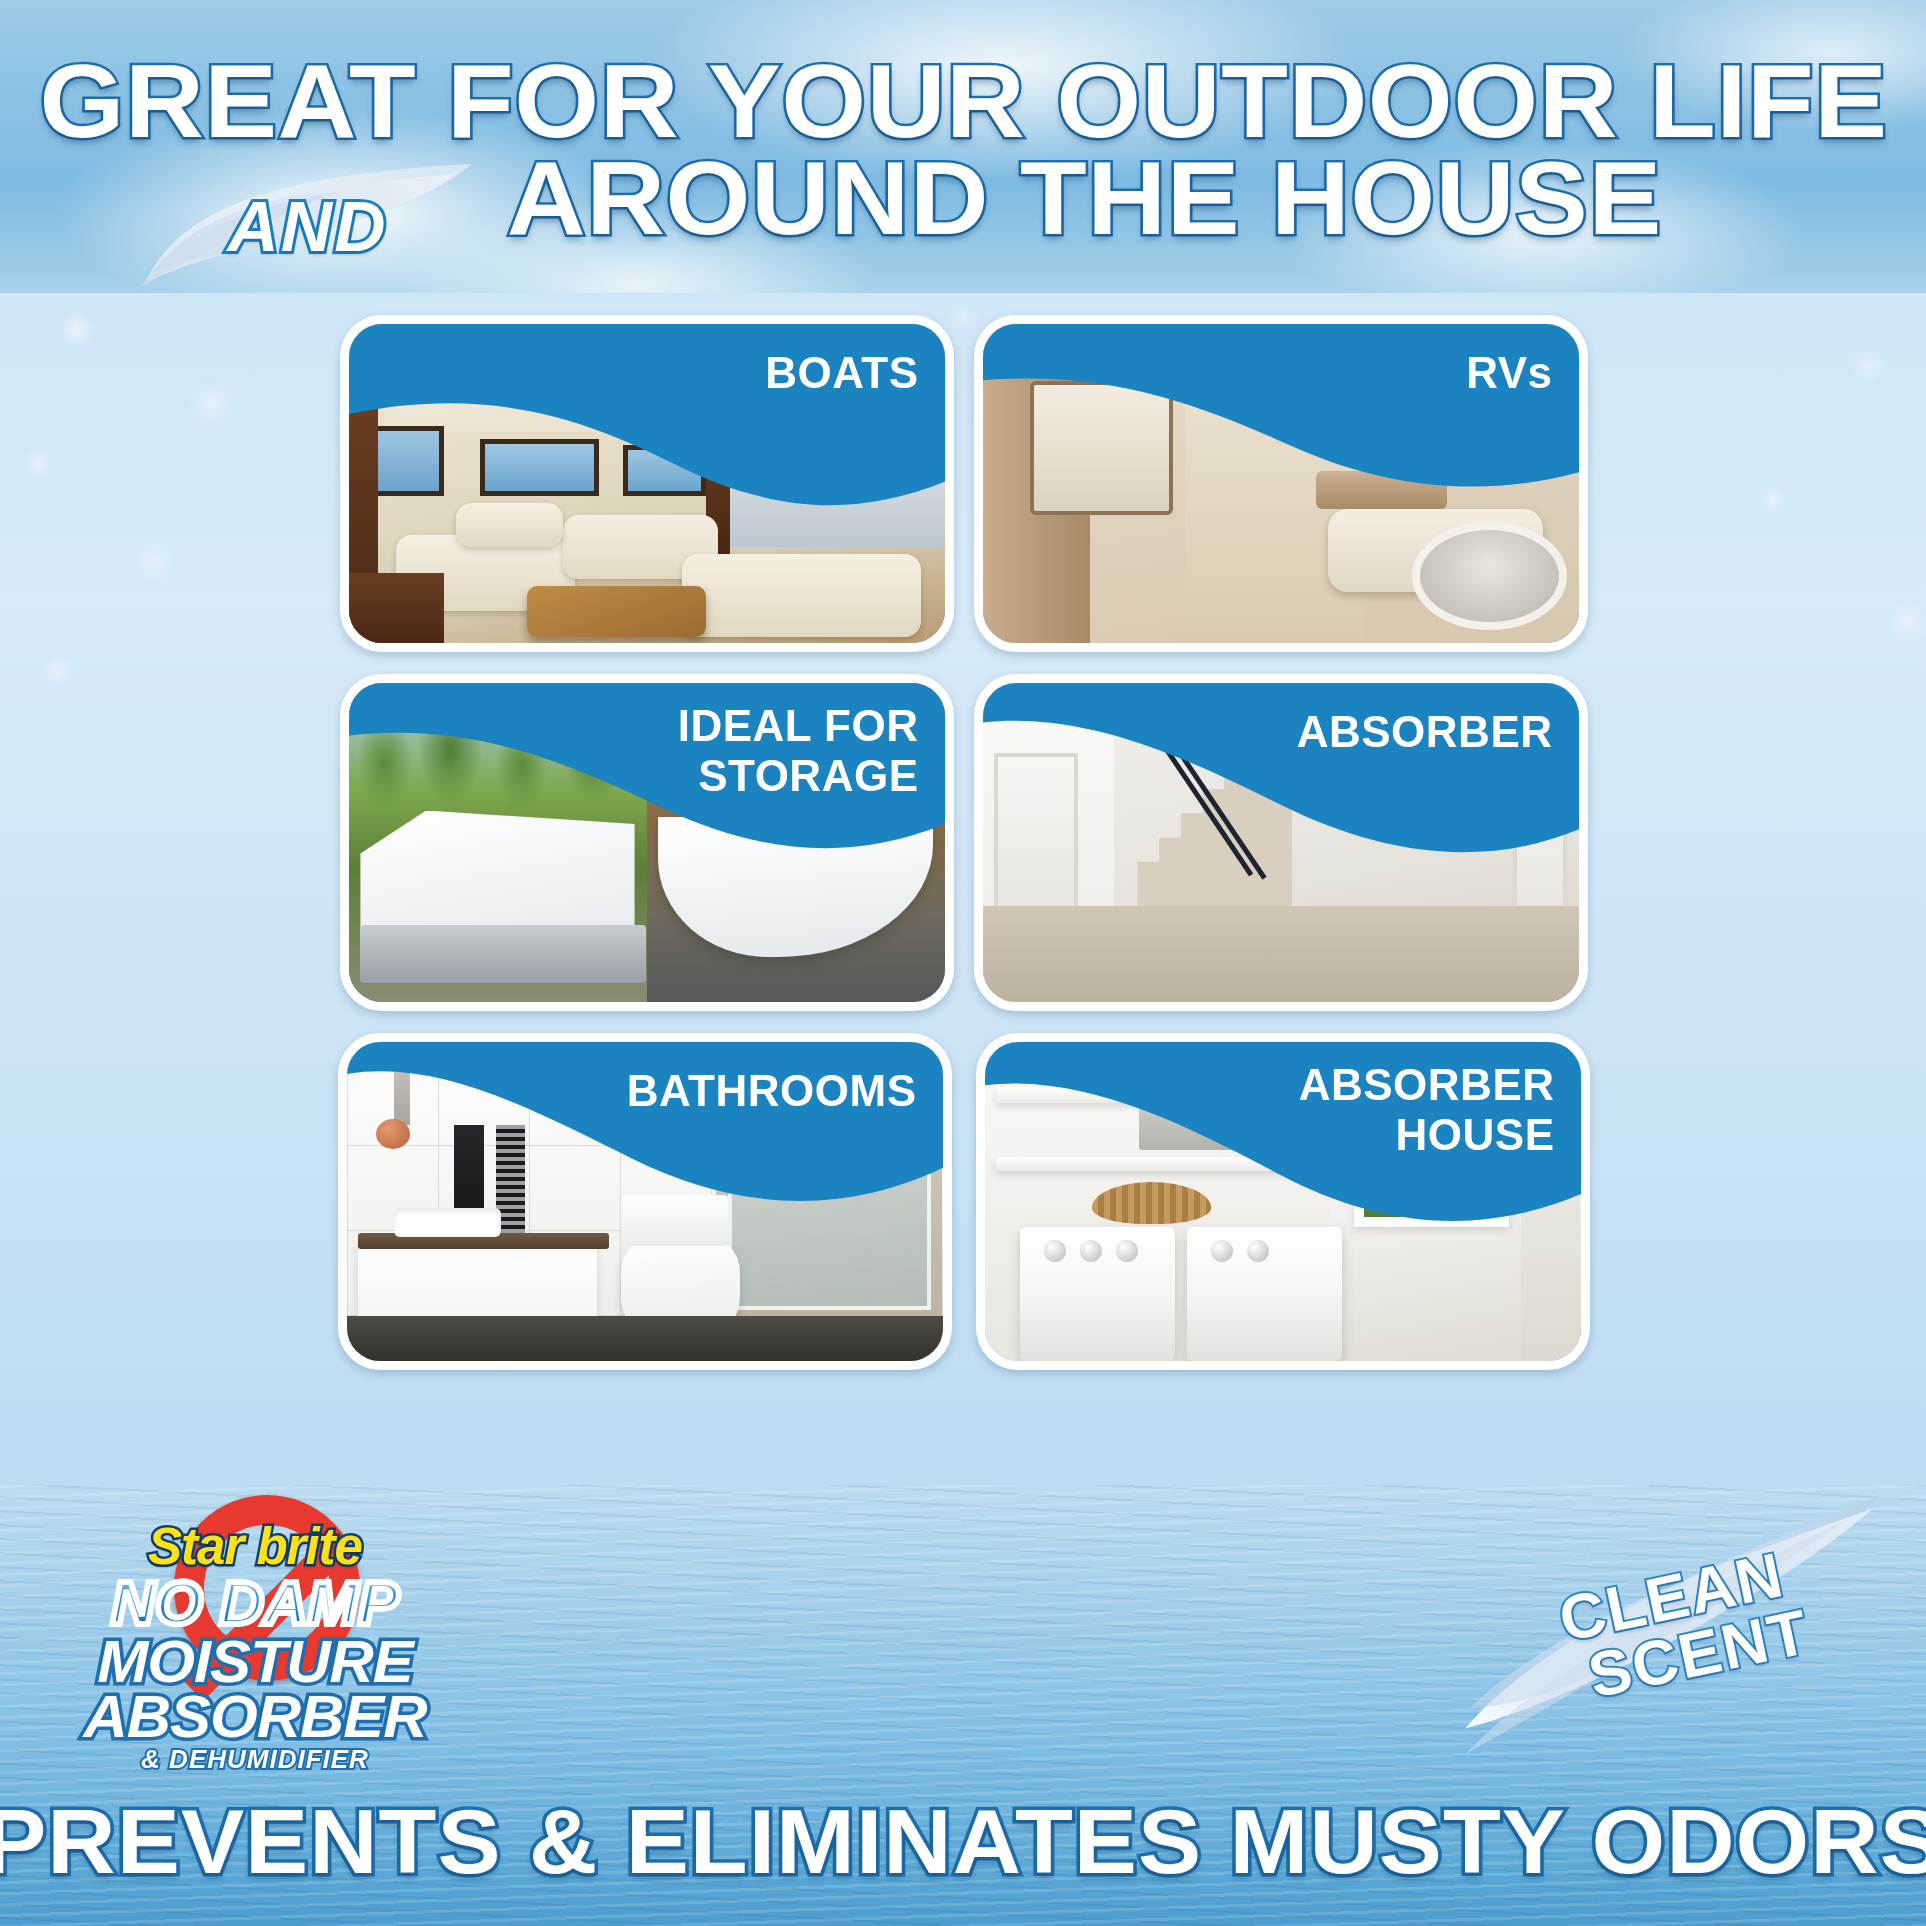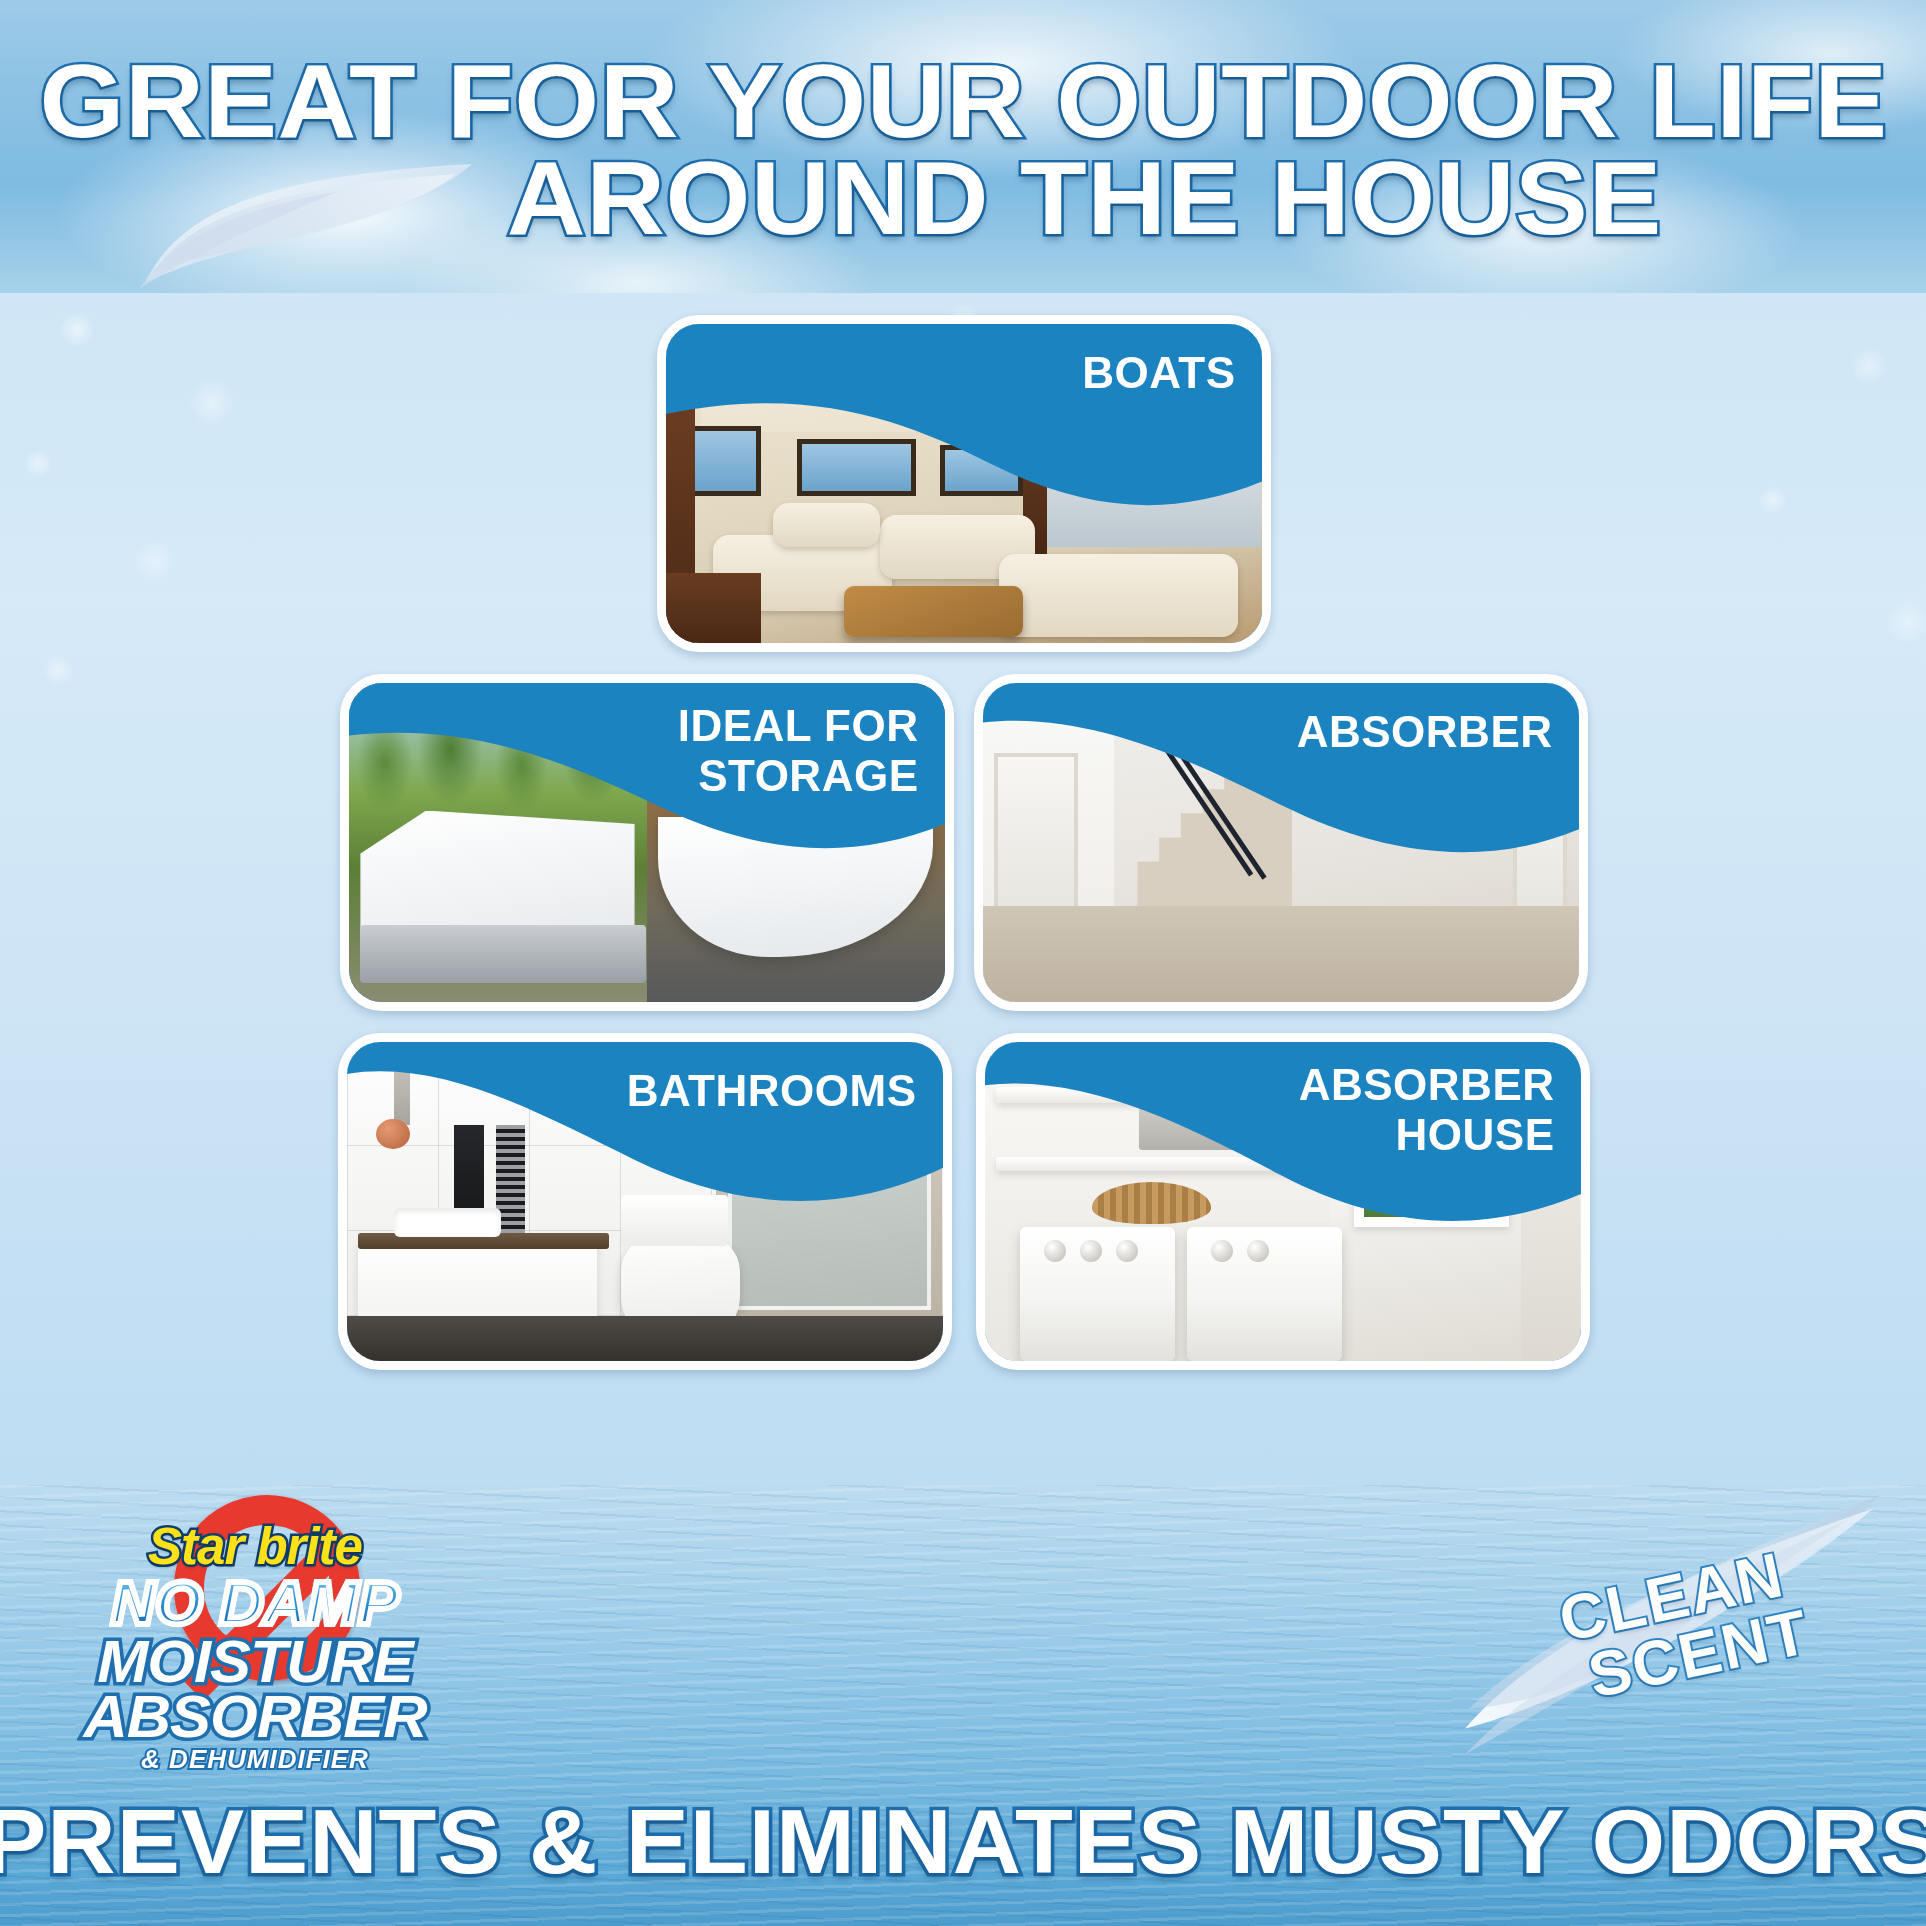--- a/index.html
+++ b/index.html
@@ -314,20 +314,21 @@
         </linearGradient>
         <linearGradient id="swgB" x1="0" y1="0" x2="1" y2="0">
           <stop offset="0%" stop-color="#c9d8ea" stop-opacity=".75"></stop>
           <stop offset="100%" stop-color="#eef5fb" stop-opacity=".9"></stop>
         </linearGradient>
       </defs>
       <path d="M6 128 C 40 58, 120 20, 336 8 C 300 40, 240 62, 170 78 C 110 92, 50 106, 6 128 Z" fill="url(#swgA)"></path>
       <path d="M14 118 C 52 62, 130 32, 320 18 C 286 44, 232 64, 168 80 C 112 94, 56 100, 14 118 Z" fill="url(#swgB)" opacity=".85"></path>
       <path d="M0 134 C 34 84, 96 54, 200 36 C 130 66, 60 96, 0 134 Z" fill="#cfdcec" opacity=".65"></path>
     </svg>
+    <div id="and-text">AND</div>
   </div>
 </div>
 
 <div id="grid">
 
   <div class="row">
 
     <div class="card r1">
       <div class="photo boat-bg ph">
         <div class="boat-ceil"></div>
@@ -346,20 +347,38 @@
       </div>
       <div class="banner">
         <svg viewBox="0 0 620 340" preserveAspectRatio="none">
           <path d="M0 0 H620 V168 C 520 210, 430 196, 340 150 C 250 104, 150 64, 0 96 Z" fill="#1b83c0"></path>
         </svg>
       </div>
       <div class="label">BOATS</div>
     </div>
 
 
+    <div class="card r1">
+      <div class="photo rv-bg ph">
+        <div style="position:absolute;left:0;top:0;width:18%;height:100%;background:linear-gradient(90deg,#c7ad8e,#a88a66);"></div>
+        <div class="rv-panel" style="left:8%;top:18%;width:24%;height:42%;"></div>
+        <div style="position:absolute;left:34%;top:0;width:30%;height:100%;background:linear-gradient(180deg,#efe6d6,#d9cbb2);"></div>
+        <div class="rv-panel" style="left:64%;top:16%;width:30%;height:22%;"></div>
+        <div class="rv-bed" style="left:58%;top:58%;width:36%;height:26%;"></div>
+        <div style="position:absolute;left:56%;top:46%;width:22%;height:12%;background:linear-gradient(180deg,#cbb294,#a88a66);border-radius:6px;"></div>
+        <div class="rv-sink" style="right:2%;bottom:4%;width:26%;height:34%;"></div>
+        <div style="position:absolute;left:78%;top:0;width:22%;height:30%;background:linear-gradient(180deg,#dfe8ee,#b9c7d1);"></div>
+      </div>
+      <div class="banner">
+        <svg viewBox="0 0 620 340" preserveAspectRatio="none">
+          <path d="M0 0 H620 V158 C 520 186, 420 174, 330 134 C 238 92, 140 48, 0 60 Z" fill="#1b83c0"></path>
+        </svg>
+      </div>
+      <div class="label">RVs</div>
+    </div>
   </div>
 
   <div class="row">
 
 
     <div class="card r2">
       <div class="photo ph">
         <div class="st-bgL"></div>
         <div class="st-treesL"></div>
         <div class="st-tent"></div>

